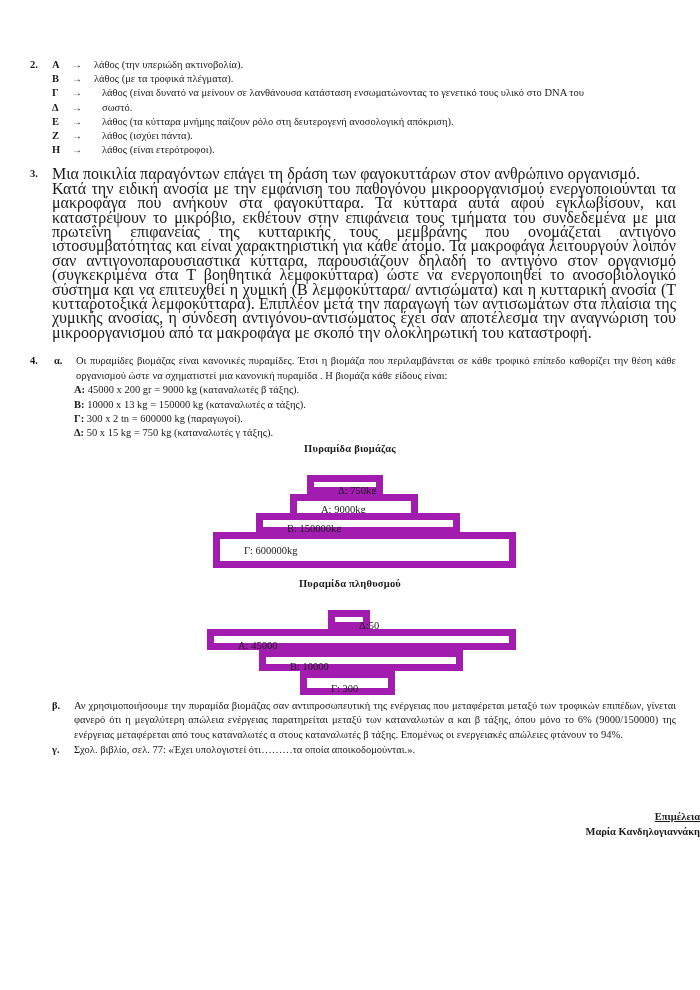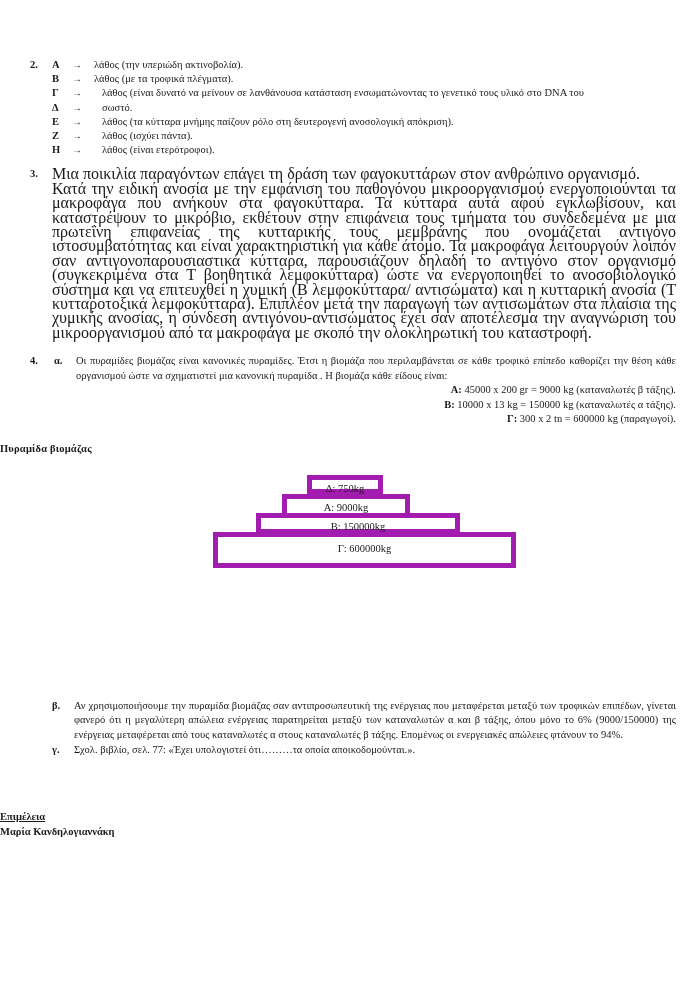--- a/index.html
+++ b/index.html
@@ -88,51 +88,51 @@
     font-weight: bold;
     flex: 0 0 22px;
     width: 22px;
     padding-left: 2px;
   }
   .sub-body { flex: 1 1 auto; text-align: justify; }
 
   .calc-line {
     font-size: 10.5px;
     line-height: 14.4px;
-    text-align: right;
   }
   .calc-line b { font-weight: bold; }
 
   
   .figure { position: relative; }
   .fig-title {
-    text-align: left;
+    text-align: center;
     font-weight: bold;
     font-size: 10.5px;
     letter-spacing: 0.2px;
   }
   .pyramid {
     position: relative;
     margin: 0 auto;
     width: 648px;
   }
   .pyr-row {
     position: absolute;
-    border: 5px solid #a21caf;
+    border: 7px solid #a21caf;
     background: #ffffff;
     box-sizing: border-box;
     font-size: 10.5px;
     line-height: 17px;
-    text-align: center;
+    text-align: left;
     white-space: nowrap;
+    padding-left: 24px;
   }
 
   
   .signature {
-    text-align: left;
+    text-align: right;
     font-size: 10.5px;
     line-height: 15px;
   }
   .signature .sig-title {
     font-weight: bold;
     text-decoration: underline;
   }
   .signature .sig-name { font-weight: bold; }
 </style>
 </head>
@@ -216,37 +216,49 @@
           <div style="padding-left:22px;">
             <div class="calc-line">
               <b>A:</b><span> 45000 x 200 gr = 9000 kg (καταναλωτές β τάξης).</span>
             </div>
             <div class="calc-line">
               <b>B:</b><span> 10000 x 13 kg = 150000 kg (καταναλωτές α τάξης).</span>
             </div>
             <div class="calc-line">
               <b>Γ:</b><span> 300 x 2 tn = 600000 kg (παραγωγοί).</span>
             </div>
+            <div class="calc-line">
+              <b>Δ:</b><span>  50 x 15 kg = 750 kg (καταναλωτές γ τάξης).</span>
+            </div>
           </div>
         </div>
       </div>
     </div>
 
   </div>
 
   <div class="figure" style="position:absolute; left:0; top:443px; width:700px;">
     <div class="fig-title">Πυραμίδα βιομάζας</div>
     <div class="pyramid" style="position:relative; height:92px; margin-top:21px; width:700px;">
       <div class="pyr-row" style="left:307px; top:0px; width:76px; height:19px;">Δ: 750kg</div>
-      <div class="pyr-row" style="left:282px; top:19px; width:128px; height:31px;">A: 9000kg</div>
+      <div class="pyr-row" style="left:290px; top:19px; width:128px; height:31px;">A: 9000kg</div>
       <div class="pyr-row" style="left:256px; top:38px; width:204px; height:21px;">B: 150000kg</div>
       <div class="pyr-row" style="left:213px; top:57px; width:303px; height:36px; line-height:24px;">Γ: 600000kg</div>
     </div>
   </div>
 
+  <div class="figure" style="position:absolute; left:0; top:578px; width:700px;">
+    <div class="fig-title">Πυραμίδα πληθυσμού</div>
+    <div class="pyramid" style="position:relative; height:90px; margin-top:21px; width:700px;">
+      <div class="pyr-row" style="left:328px; top:0px; width:42px; height:19px;">Δ:50</div>
+      <div class="pyr-row" style="left:207px; top:19px; width:309px; height:21px; line-height:19px;">A: 45000</div>
+      <div class="pyr-row" style="left:259px; top:40px; width:204px; height:21px; line-height:19px;">B: 10000</div>
+      <div class="pyr-row" style="left:300px; top:61px; width:95px; height:24px; line-height:22px;">Γ: 300</div>
+    </div>
+  </div>
 
   <div style="position:absolute; left:28px; top:699px; width:648px;">
     <div class="sub-row" style="padding-left:22px;">
       <span class="sub-letter">β.</span>
       <span class="sub-body">Αν χρησιμοποιήσουμε την πυραμίδα βιομάζας σαν αντιπροσωπευτική της ενέργειας που μεταφέρεται μεταξύ των τροφικών επιπέδων, γίνεται φανερό ότι η μεγαλύτερη απώλεια ενέργειας παρατηρείται μεταξύ των καταναλωτών α και β τάξης, όπου μόνο το 6% (9000/150000) της ενέργειας μεταφέρεται από τους καταναλωτές α στους καταναλωτές β τάξης. Επομένως οι ενεργειακές απώλειες φτάνουν το 94%.</span>
     </div>
     <div class="sub-row" style="padding-left:22px; margin-top:1px;">
       <span class="sub-letter">γ.</span>
       <span class="sub-body">Σχολ. βιβλίο, σελ. 77: «Έχει υπολογιστεί ότι………τα οποία αποικοδομούνται.».</span>
     </div>

